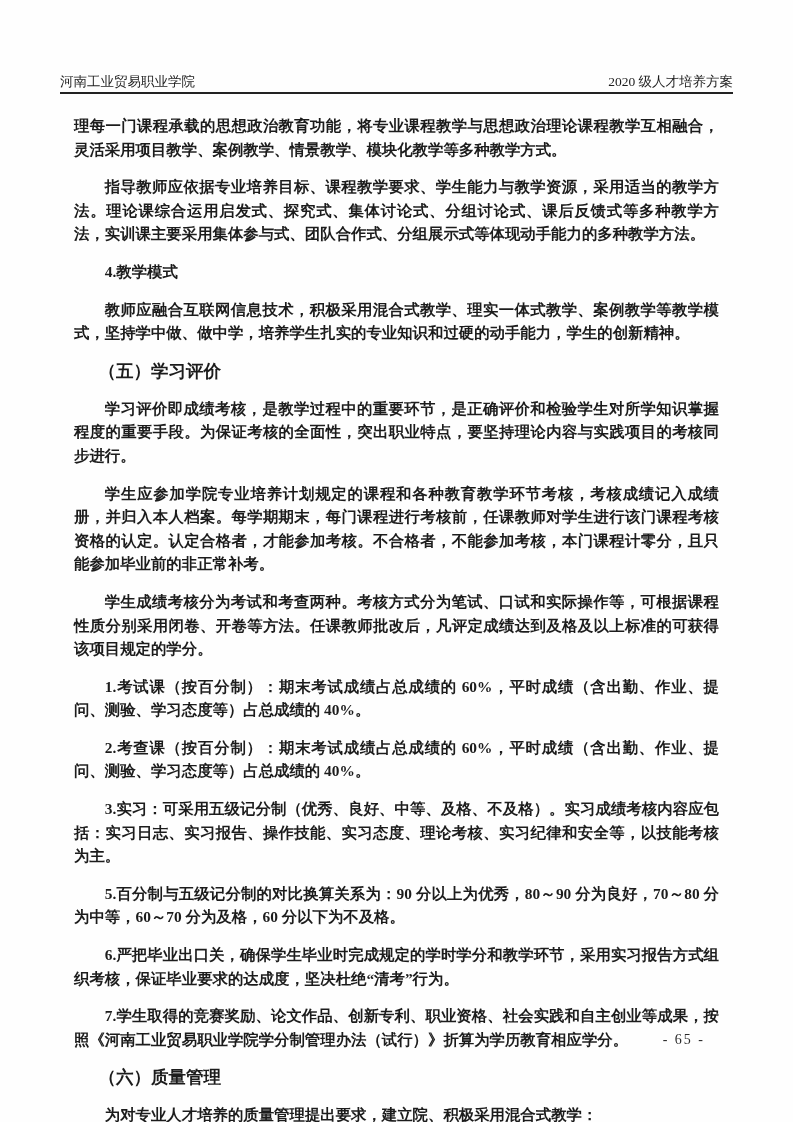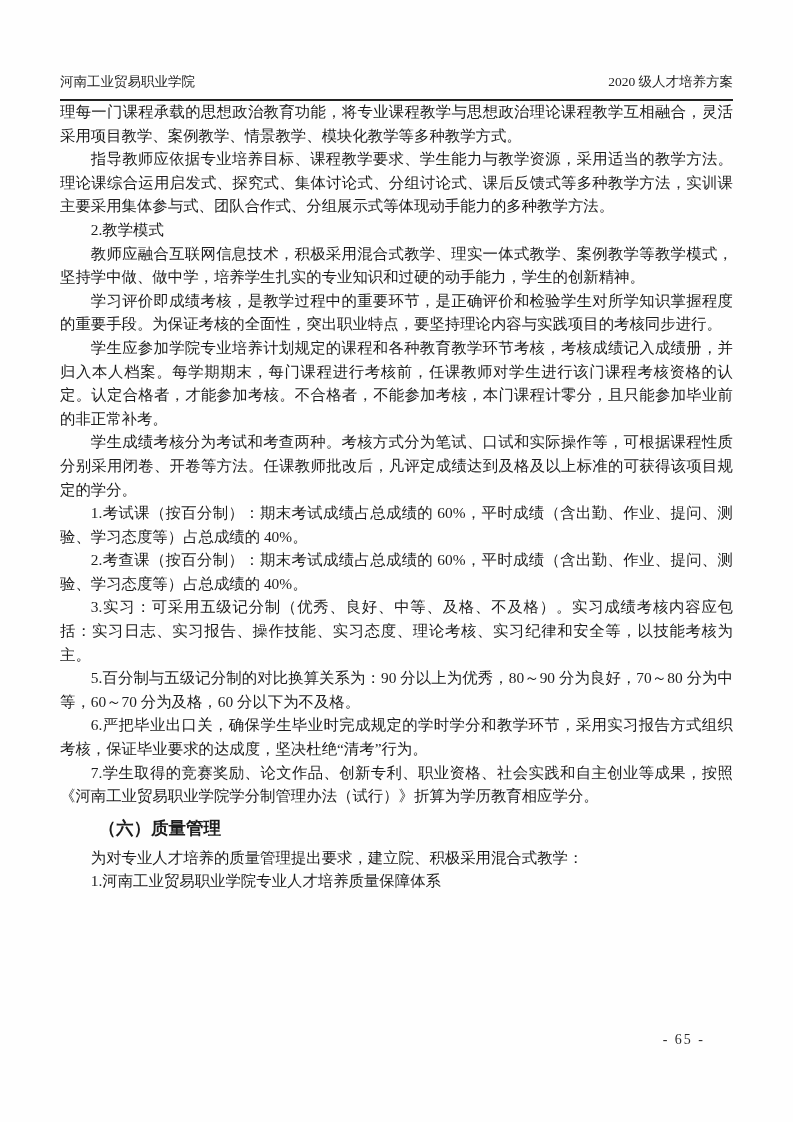--- a/index.html
+++ b/index.html
@@ -20,35 +20,36 @@
   .page-header {
     position: absolute;
     top: 74px;
     left: 60px;
     right: 60px;
     display: flex;
     justify-content: space-between;
     align-items: flex-end;
     font-size: 13.5px;
     line-height: 16px;
-    padding-bottom: 9px;
+    padding-bottom: 2px;
     border-bottom: 2px solid #222222;
   }
   .page-body {
     position: absolute;
     top: 100px;
     left: 60px;
     right: 60px;
     font-size: 15.4px;
     line-height: 23.6px;
     text-align: justify;
   }
   .page-body p {
-    margin: 0;
+    margin: 14px;
     text-indent: 2em;
+    font-weight: bold;
   }
   .page-body p.no-indent {
     text-indent: 0;
   }
   .page-body h3 {
     font-size: 17.5px;
     line-height: 24px;
     font-weight: bold;
     margin: 8px 0 6px 0;
     text-indent: 2.2em;
@@ -71,22 +72,23 @@
 <div class="page">
 
   <div class="page-header">
     <span>河南工业贸易职业学院</span>
     <span>2020 级人才培养方案</span>
   </div>
 
   <div class="page-body">
       <p class="no-indent">理每一门课程承载的思想政治教育功能，将专业课程教学与思想政治理论课程教学互相融合，灵活采用项目教学、案例教学、情景教学、模块化教学等多种教学方式。</p>
       <p>指导教师应依据专业培养目标、课程教学要求、学生能力与教学资源，采用适当的教学方法。理论课综合运用启发式、探究式、集体讨论式、分组讨论式、课后反馈式等多种教学方法，实训课主要采用集体参与式、团队合作式、分组展示式等体现动手能力的多种教学方法。</p>
-      <p>2.教学模式</p>
+      <p>4.教学模式</p>
       <p>教师应融合互联网信息技术，积极采用混合式教学、理实一体式教学、案例教学等教学模式，坚持学中做、做中学，培养学生扎实的专业知识和过硬的动手能力，学生的创新精神。</p>
+      <h3>（五）学习评价</h3>
       <p>学习评价即成绩考核，是教学过程中的重要环节，是正确评价和检验学生对所学知识掌握程度的重要手段。为保证考核的全面性，突出职业特点，要坚持理论内容与实践项目的考核同步进行。</p>
       <p>学生应参加学院专业培养计划规定的课程和各种教育教学环节考核，考核成绩记入成绩册，并归入本人档案。每学期期末，每门课程进行考核前，任课教师对学生进行该门课程考核资格的认定。认定合格者，才能参加考核。不合格者，不能参加考核，本门课程计零分，且只能参加毕业前的非正常补考。</p>
       <p>学生成绩考核分为考试和考查两种。考核方式分为笔试、口试和实际操作等，可根据课程性质分别采用闭卷、开卷等方法。任课教师批改后，凡评定成绩达到及格及以上标准的可获得该项目规定的学分。</p>
       <p>1.考试课（按百分制）：期末考试成绩占总成绩的 60%，平时成绩（含出勤、作业、提问、测验、学习态度等）占总成绩的 40%。</p>
       <p>2.考查课（按百分制）：期末考试成绩占总成绩的 60%，平时成绩（含出勤、作业、提问、测验、学习态度等）占总成绩的 40%。</p>
       <p>3.实习：可采用五级记分制（优秀、良好、中等、及格、不及格）。实习成绩考核内容应包括：实习日志、实习报告、操作技能、实习态度、理论考核、实习纪律和安全等，以技能考核为主。</p>
       <p>5.百分制与五级记分制的对比换算关系为：90 分以上为优秀，80～90 分为良好，70～80 分为中等，60～70 分为及格，60 分以下为不及格。</p>
       <p>6.严把毕业出口关，确保学生毕业时完成规定的学时学分和教学环节，采用实习报告方式组织考核，保证毕业要求的达成度，坚决杜绝“清考”行为。</p>
       <p>7.学生取得的竞赛奖励、论文作品、创新专利、职业资格、社会实践和自主创业等成果，按照《河南工业贸易职业学院学分制管理办法（试行）》折算为学历教育相应学分。</p>
       <h3>（六）质量管理</h3>

